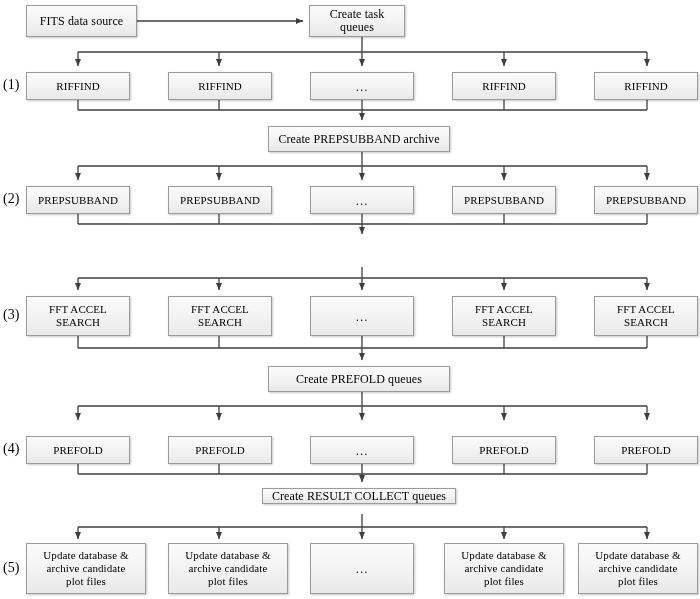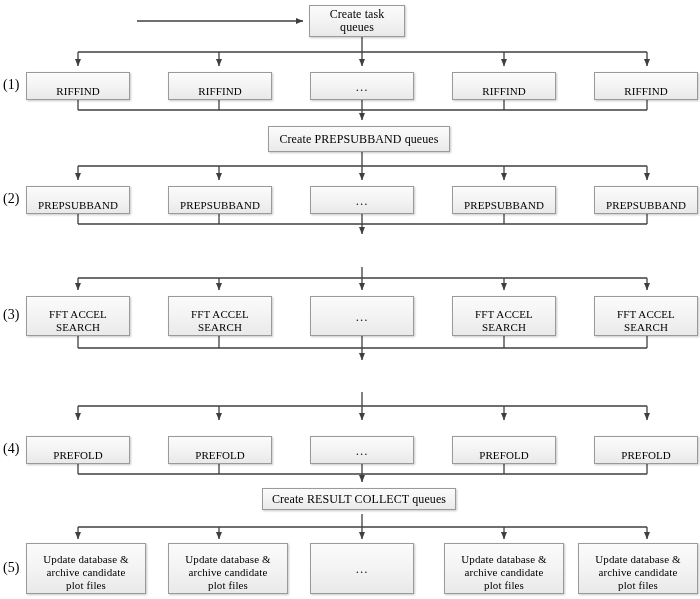--- a/index.html
+++ b/index.html
@@ -33,21 +33,21 @@
     align-items: center;
     justify-content: center;
     text-align: center;
     color: #000000;
     font-size: 11.5px;
     line-height: 13px;
     letter-spacing: 0.1px;
     padding: 1px 2px;
     z-index: 2;
   }
-  .node.worker { font-size: 11px; align-items: flex-end; }
+  .node.worker { font-size: 11px; }
   .node.wide   { font-size: 12px; }
   .node.ellipsis {
     font-size: 13px;
     letter-spacing: 1px;
     color: #222;
   }
   .node .lbl {
     display: block;
     width: 100%;
   }
@@ -138,20 +138,23 @@
       <line x1="362" y1="514" x2="362" y2="527"></line>
       <line x1="78" y1="527" x2="647" y2="527"></line>
       <line x1="78" y1="527" x2="78" y2="539" marker-end="url(#arrowhead)"></line>
       <line x1="219" y1="527" x2="219" y2="539" marker-end="url(#arrowhead)"></line>
       <line x1="362" y1="527" x2="362" y2="539" marker-end="url(#arrowhead)"></line>
       <line x1="504" y1="527" x2="504" y2="539" marker-end="url(#arrowhead)"></line>
       <line x1="647" y1="527" x2="647" y2="539" marker-end="url(#arrowhead)"></line>
     </g>
   </svg>
 
+  <div class="node wide" style="left:26px; top:5px; width:111px; height:32px;">
+    <span class="lbl">FITS data source</span>
+  </div>
 
   <div class="node wide" style="left:309px; top:5px; width:96px; height:32px;">
     <span class="lbl">Create task queues</span>
   </div>
 
   <div class="stage-label" style="left:3px; top:77px;">(1)</div>
 
   <div class="node worker" style="left:26px; top:72px; width:104px; height:28px;">
     <span class="lbl">RIFFIND</span>
   </div>
@@ -162,21 +165,21 @@
     <span class="lbl">...</span>
   </div>
   <div class="node worker" style="left:452px; top:72px; width:104px; height:28px;">
     <span class="lbl">RIFFIND</span>
   </div>
   <div class="node worker" style="left:594px; top:72px; width:104px; height:28px;">
     <span class="lbl">RIFFIND</span>
   </div>
 
   <div class="node wide" style="left:268px; top:126px; width:182px; height:26px;">
-    <span class="lbl">Create PREPSUBBAND queues</span>
+    <span class="lbl">Create PREPSUBBAND archive</span>
   </div>
 
   <div class="stage-label" style="left:3px; top:191px;">(2)</div>
 
   <div class="node worker" style="left:26px; top:186px; width:104px; height:28px;">
     <span class="lbl">PREPSUBBAND</span>
   </div>
   <div class="node worker" style="left:168px; top:186px; width:104px; height:28px;">
     <span class="lbl">PREPSUBBAND</span>
   </div>
@@ -206,40 +209,43 @@
   </div>
   <div class="node worker" style="left:452px; top:296px; width:104px; height:40px;">
     <span class="lbl" style="white-space: pre-line;">FFT ACCEL
 SEARCH</span>
   </div>
   <div class="node worker" style="left:594px; top:296px; width:104px; height:40px;">
     <span class="lbl" style="white-space: pre-line;">FFT ACCEL
 SEARCH</span>
   </div>
 
+  <div class="node wide" style="left:268px; top:366px; width:182px; height:26px;">
+    <span class="lbl">Create PREFOLD queues</span>
+  </div>
 
   <div class="stage-label" style="left:3px; top:441px;">(4)</div>
 
   <div class="node worker" style="left:26px; top:436px; width:104px; height:28px;">
     <span class="lbl">PREFOLD</span>
   </div>
   <div class="node worker" style="left:168px; top:436px; width:104px; height:28px;">
     <span class="lbl">PREFOLD</span>
   </div>
   <div class="node ellipsis" style="left:310px; top:436px; width:104px; height:28px;">
     <span class="lbl">...</span>
   </div>
   <div class="node worker" style="left:452px; top:436px; width:104px; height:28px;">
     <span class="lbl">PREFOLD</span>
   </div>
   <div class="node worker" style="left:594px; top:436px; width:104px; height:28px;">
     <span class="lbl">PREFOLD</span>
   </div>
 
-  <div class="node wide" style="left:262px; top:488px; width:194px; height:22px;">
+  <div class="node wide" style="left:262px; top:488px; width:194px; height:16px;">
     <span class="lbl">Create RESULT COLLECT queues</span>
   </div>
 
   <div class="stage-label" style="left:3px; top:560px;">(5)</div>
 
   <div class="node worker" style="left:26px; top:543px; width:120px; height:51px;">
     <span class="lbl" style="white-space: pre-line;">Update database &amp;
 archive candidate
 plot files</span>
   </div>

